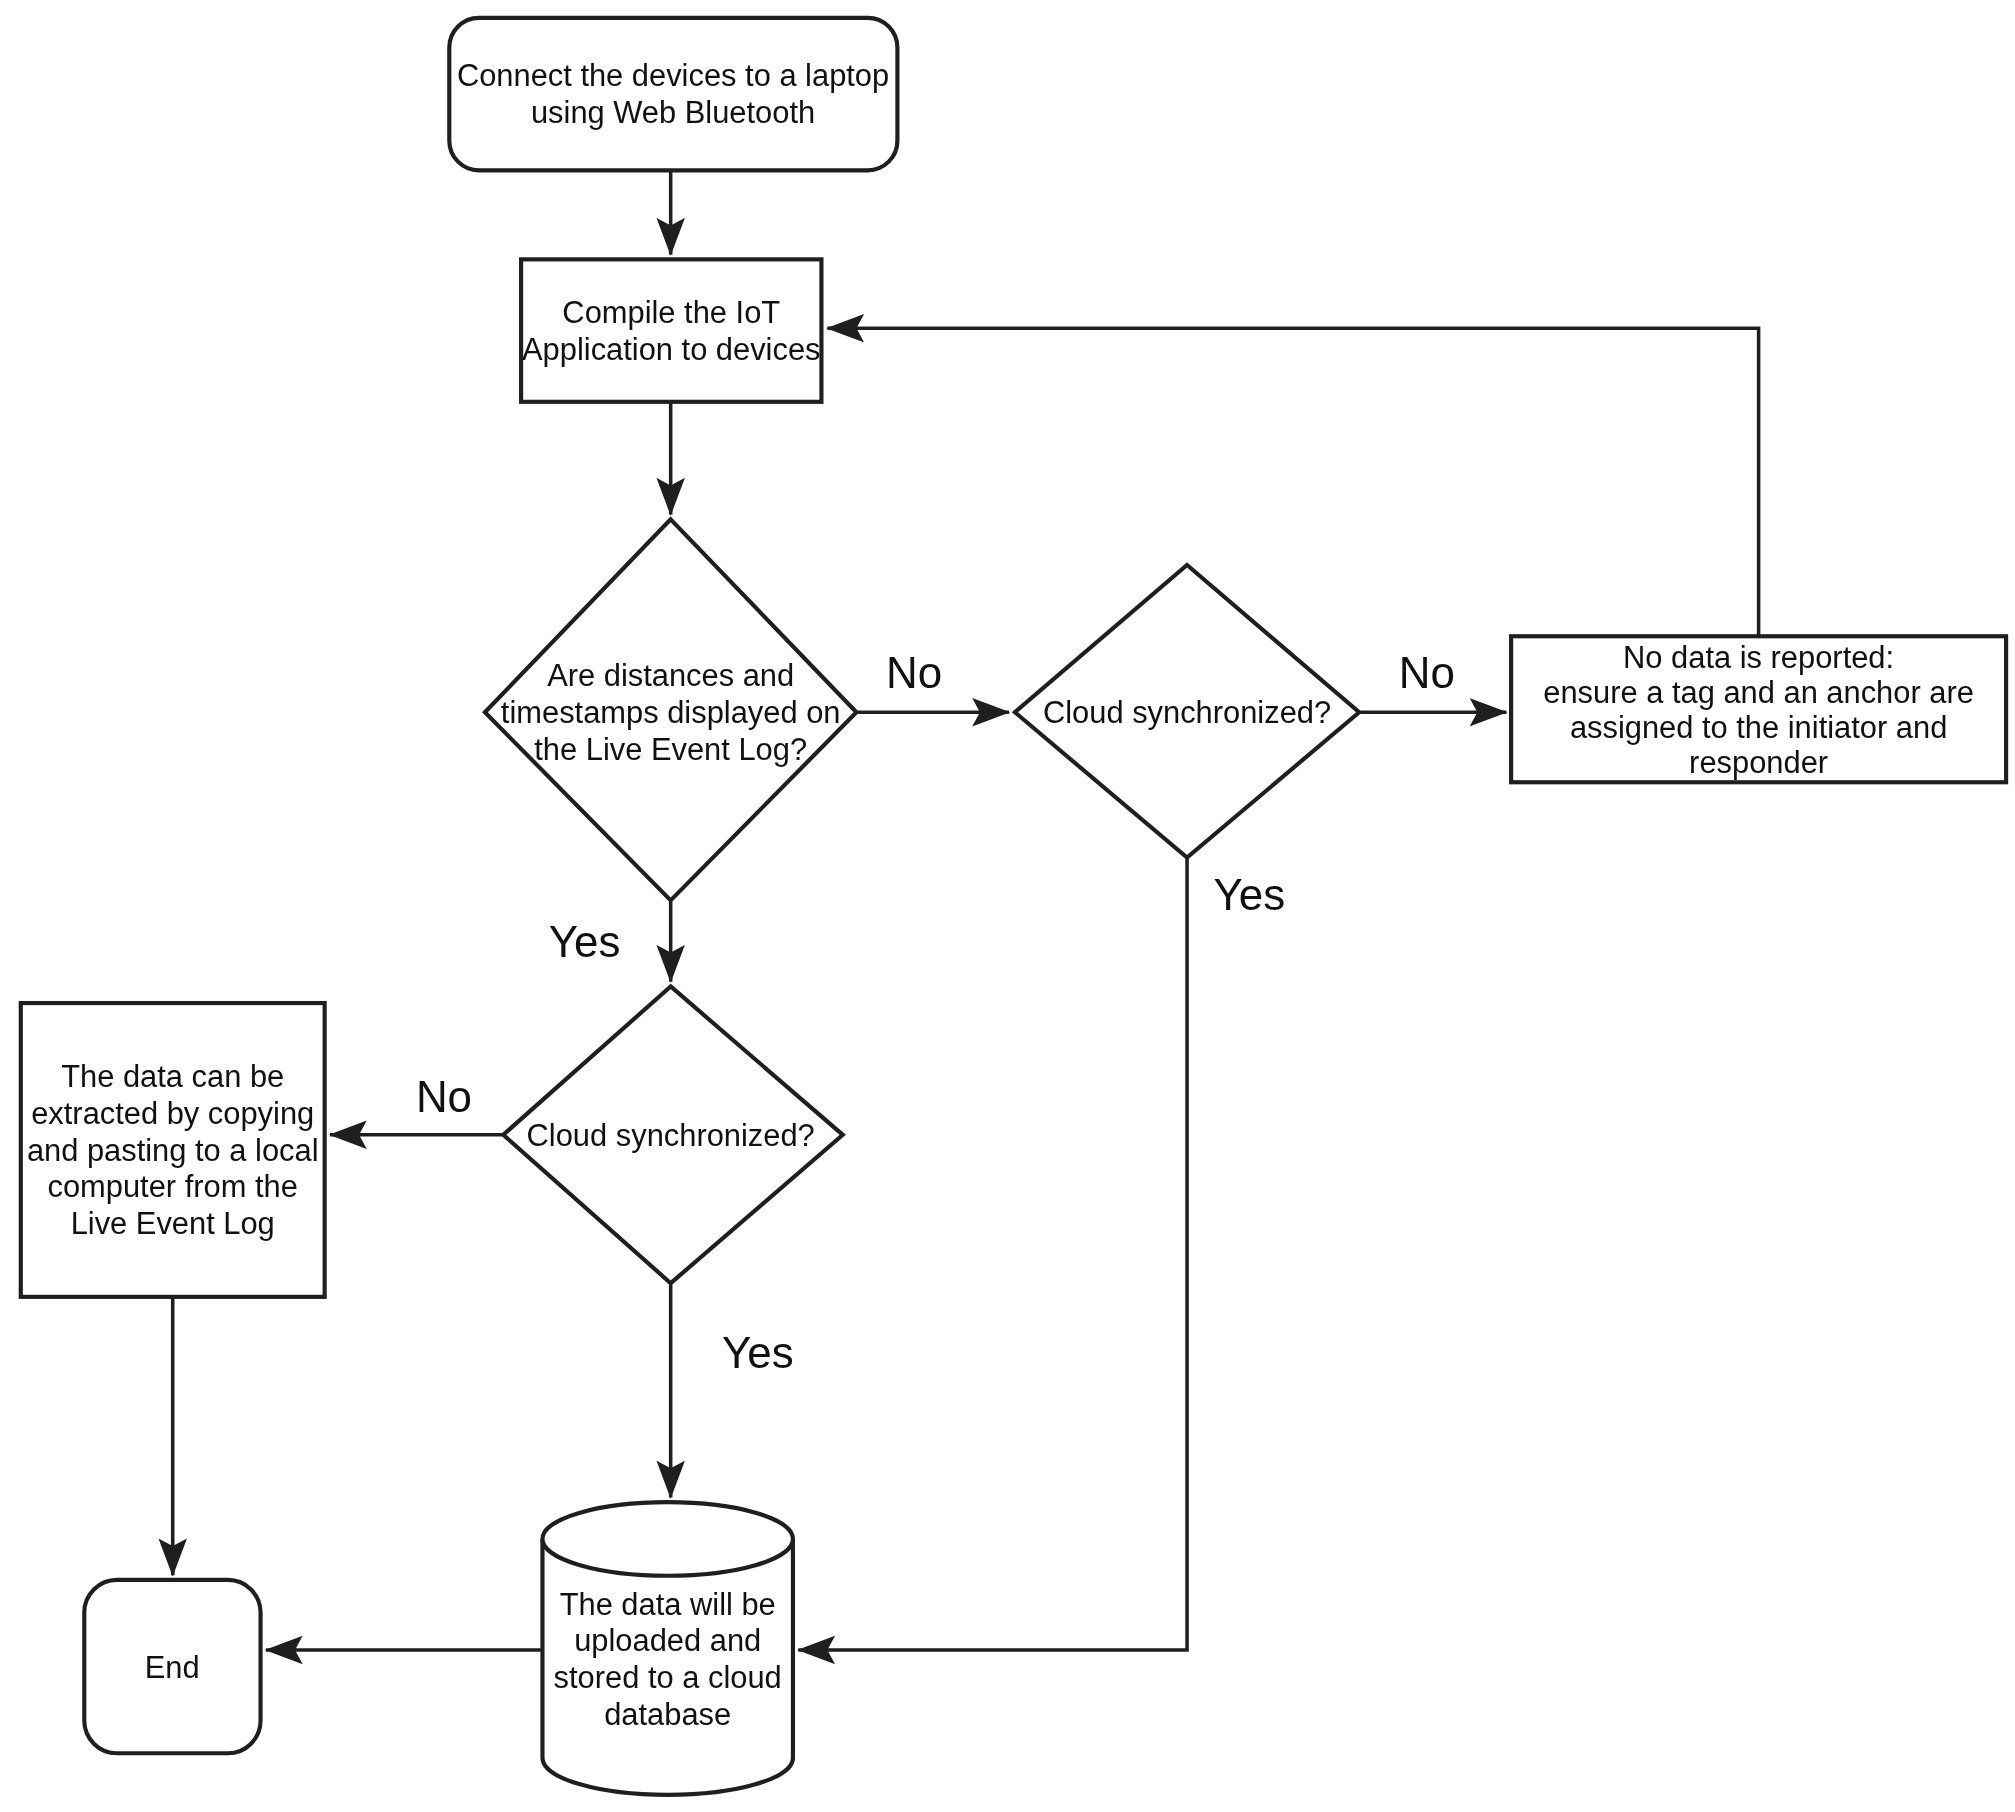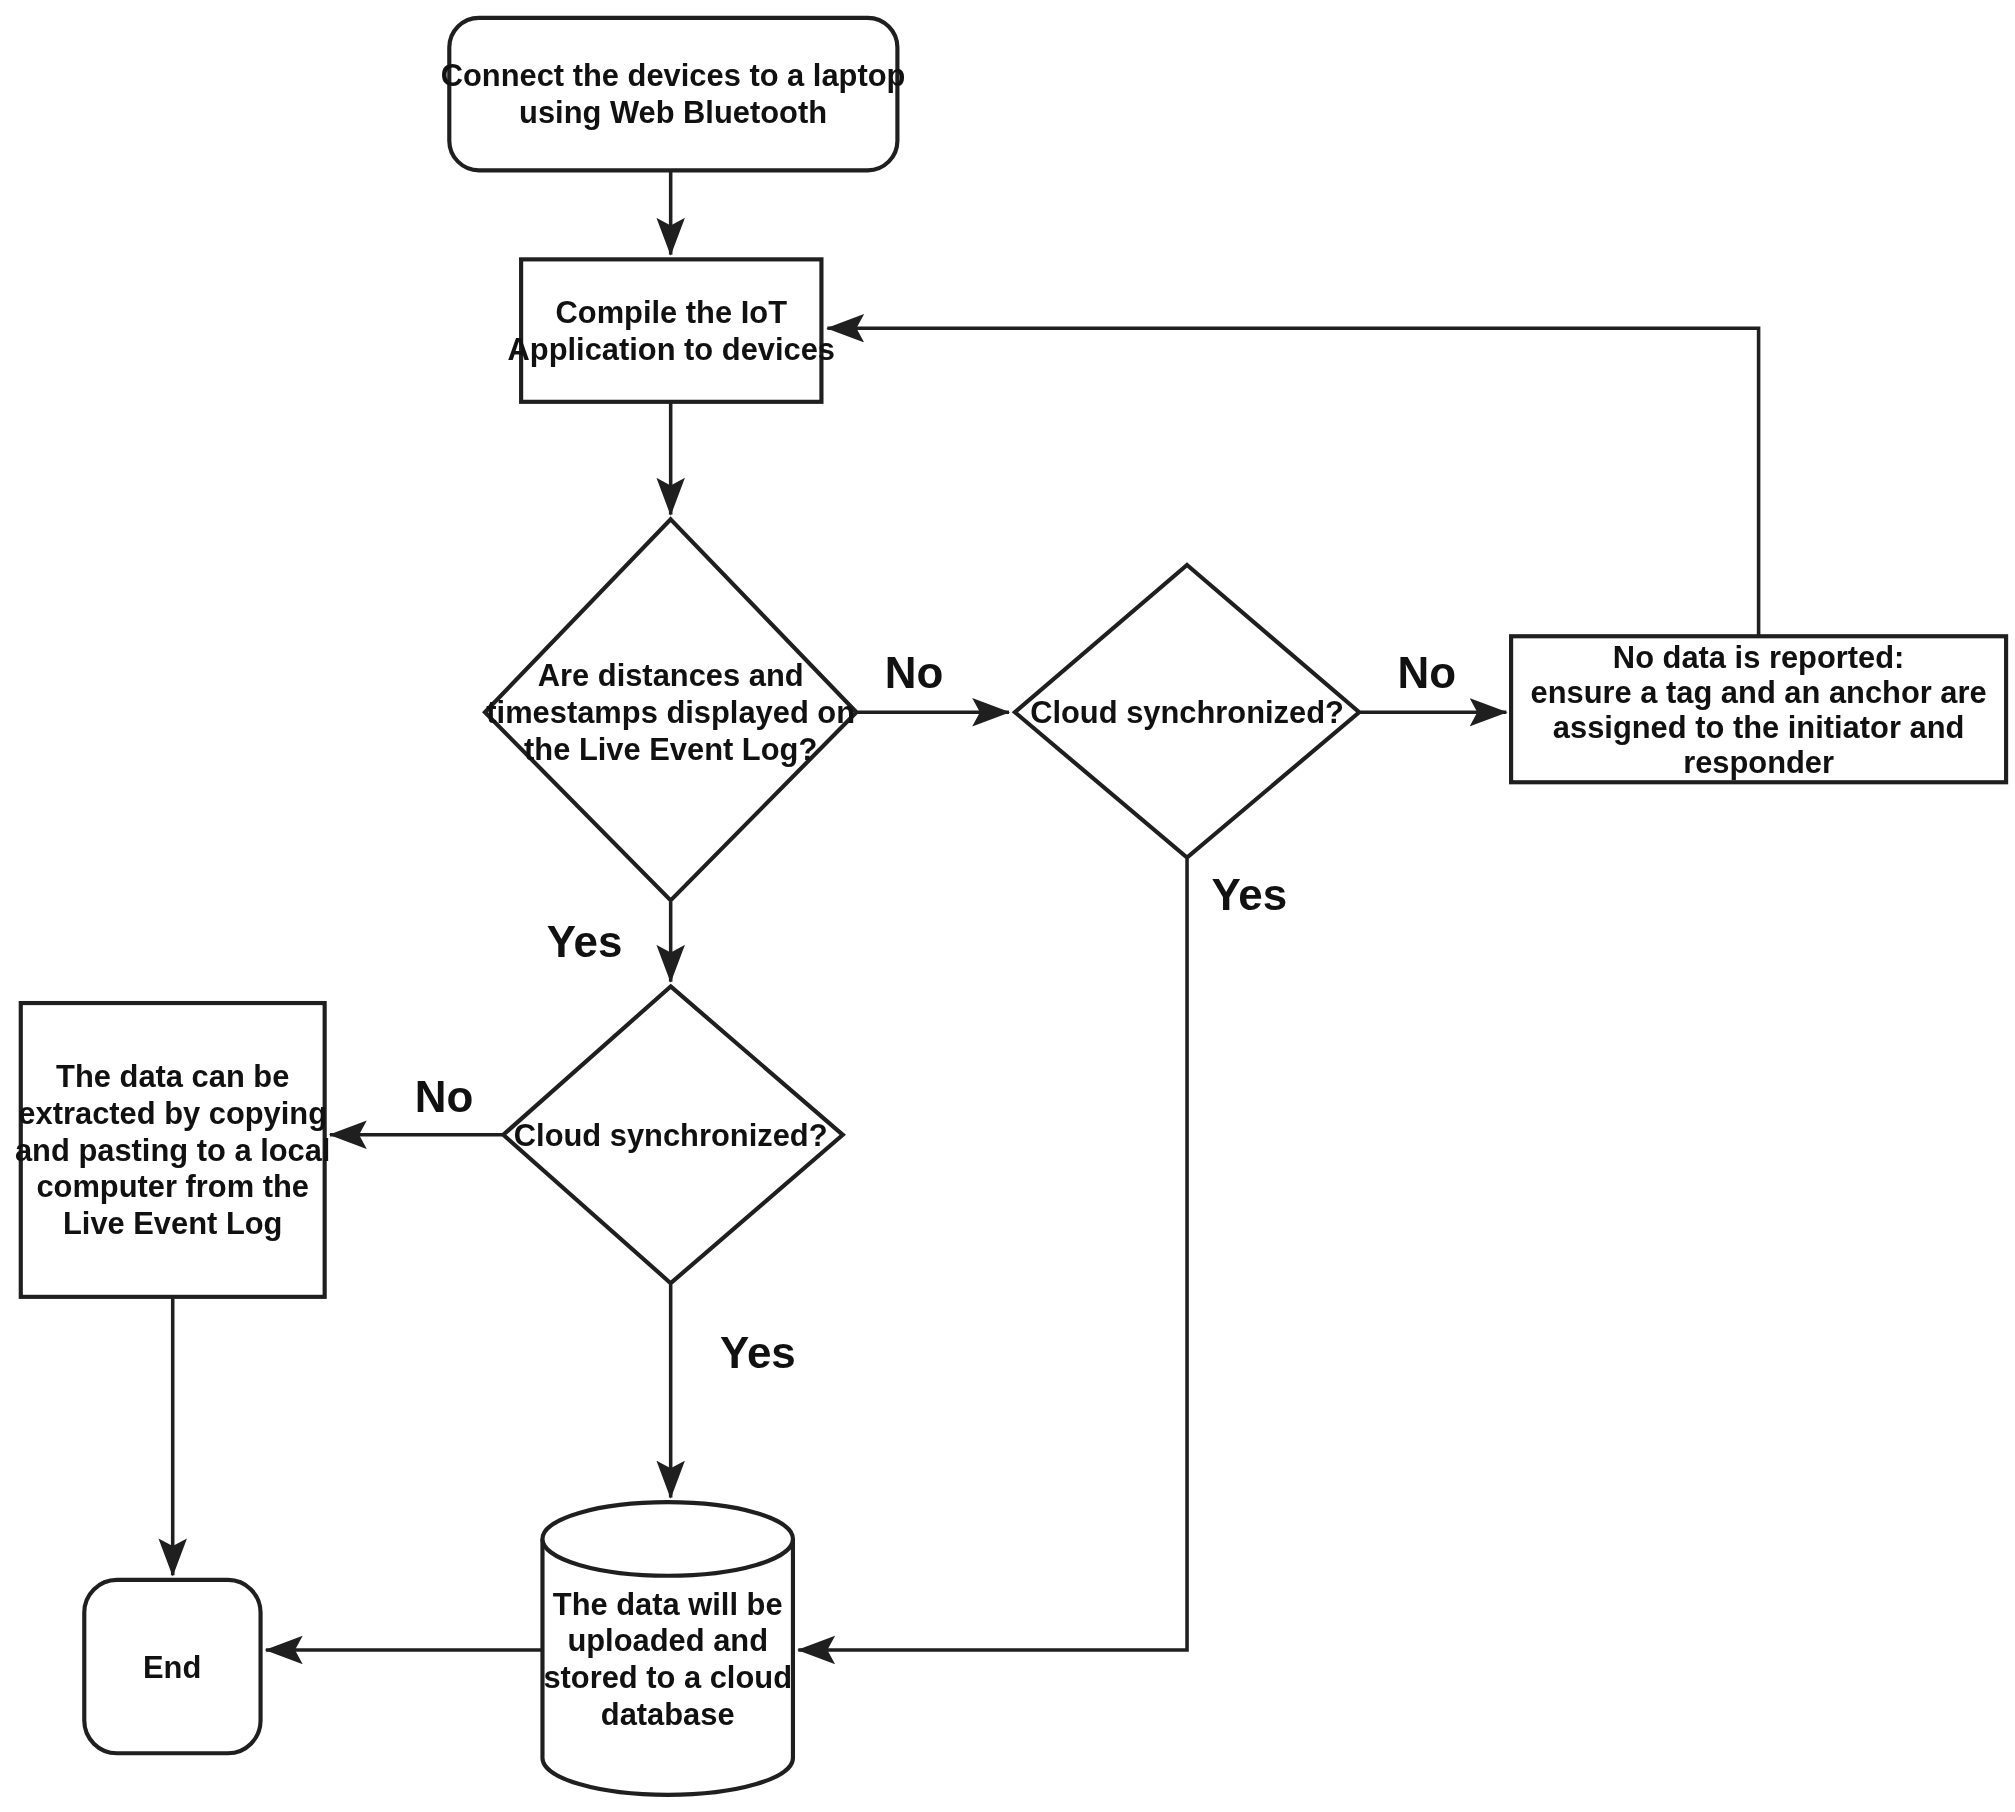--- a/index.html
+++ b/index.html
@@ -3,21 +3,20 @@
 <meta charset="utf-8">
 <style>
   html, body {
     margin: 0;
     padding: 0;
     background: #ffffff;
   }
   .diagram-wrap {
     width: 100%;
     background: #ffffff;
-    font-weight: bold;
   }
   svg {
     display: block;
     width: 100%;
     height: auto;
     background: #ffffff;
   }
   .node-shape {
     fill: #ffffff;
     stroke: #1f1f1f;

